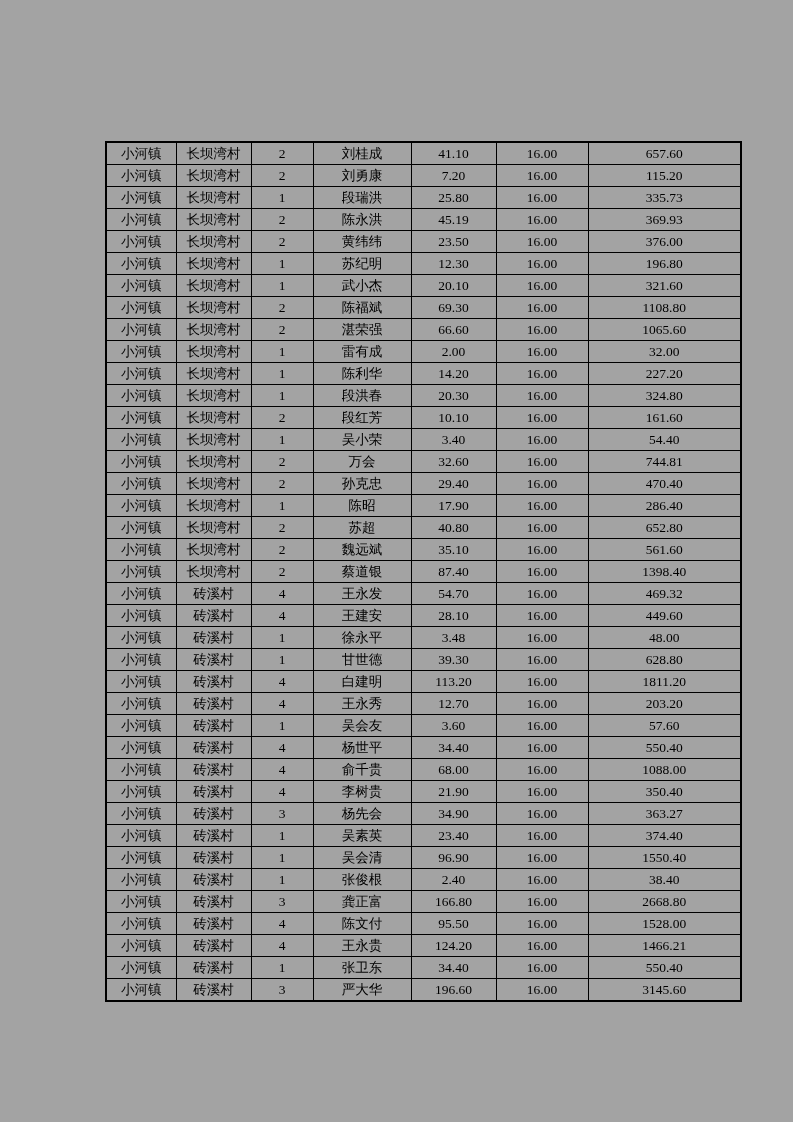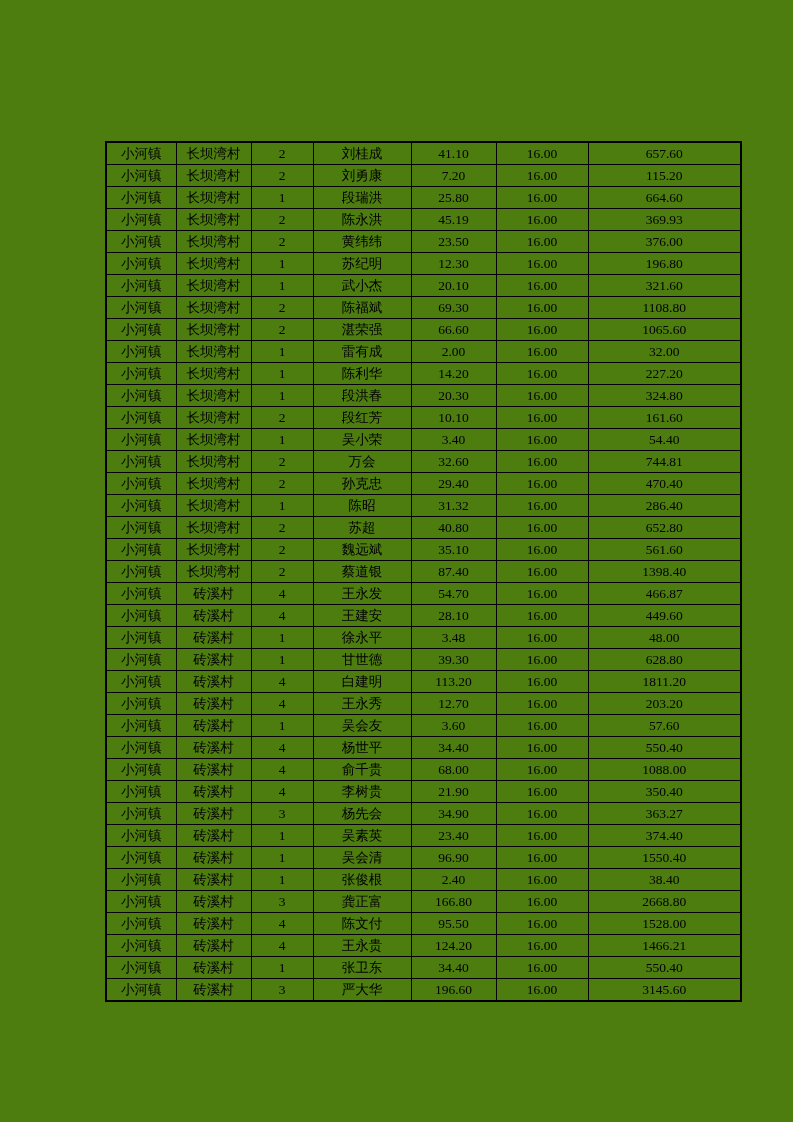--- a/index.html
+++ b/index.html
@@ -13,21 +13,21 @@
     position: relative;
     font-family: "Liberation Serif", "DejaVu Serif", serif;
     color: #000000;
   }
   .page {
     position: absolute;
     left: 0;
     top: 0;
     width: 793px;
     height: 1122px;
-    background: #4d7c0f;
+    background: #a3a3a3;
     overflow: hidden;
   }
   table.payment-table {
     position: absolute;
     left: 105px;
     top: 141px;
     width: 635px;
     height: 836px;
     border-collapse: collapse;
     table-layout: fixed;
@@ -78,21 +78,21 @@
           <td>16.00</td>
           <td>115.20</td>
         </tr>
         <tr>
           <td>小河镇</td>
           <td>长坝湾村</td>
           <td>1</td>
           <td>段瑞洪</td>
           <td>25.80</td>
           <td>16.00</td>
-          <td>664.60</td>
+          <td>335.73</td>
         </tr>
         <tr>
           <td>小河镇</td>
           <td>长坝湾村</td>
           <td>2</td>
           <td>陈永洪</td>
           <td>45.19</td>
           <td>16.00</td>
           <td>369.93</td>
         </tr>
@@ -202,21 +202,21 @@
           <td>孙克忠</td>
           <td>29.40</td>
           <td>16.00</td>
           <td>470.40</td>
         </tr>
         <tr>
           <td>小河镇</td>
           <td>长坝湾村</td>
           <td>1</td>
           <td>陈昭</td>
-          <td>31.32</td>
+          <td>17.90</td>
           <td>16.00</td>
           <td>286.40</td>
         </tr>
         <tr>
           <td>小河镇</td>
           <td>长坝湾村</td>
           <td>2</td>
           <td>苏超</td>
           <td>40.80</td>
           <td>16.00</td>
@@ -240,21 +240,21 @@
           <td>16.00</td>
           <td>1398.40</td>
         </tr>
         <tr>
           <td>小河镇</td>
           <td>砖溪村</td>
           <td>4</td>
           <td>王永发</td>
           <td>54.70</td>
           <td>16.00</td>
-          <td>466.87</td>
+          <td>469.32</td>
         </tr>
         <tr>
           <td>小河镇</td>
           <td>砖溪村</td>
           <td>4</td>
           <td>王建安</td>
           <td>28.10</td>
           <td>16.00</td>
           <td>449.60</td>
         </tr>

